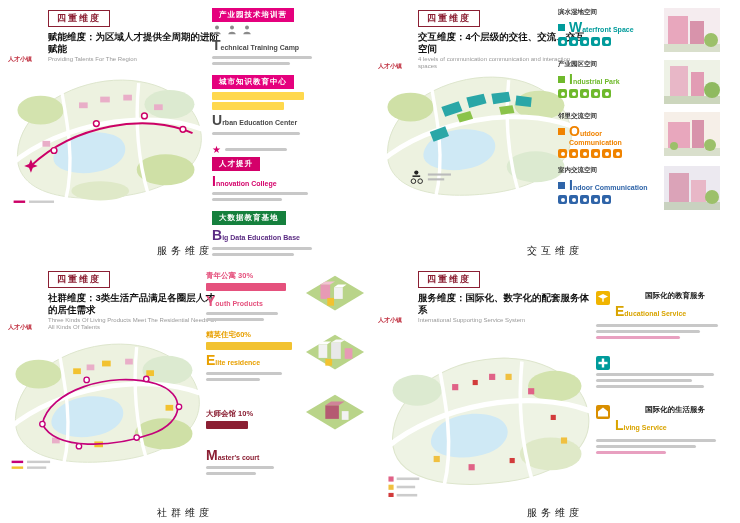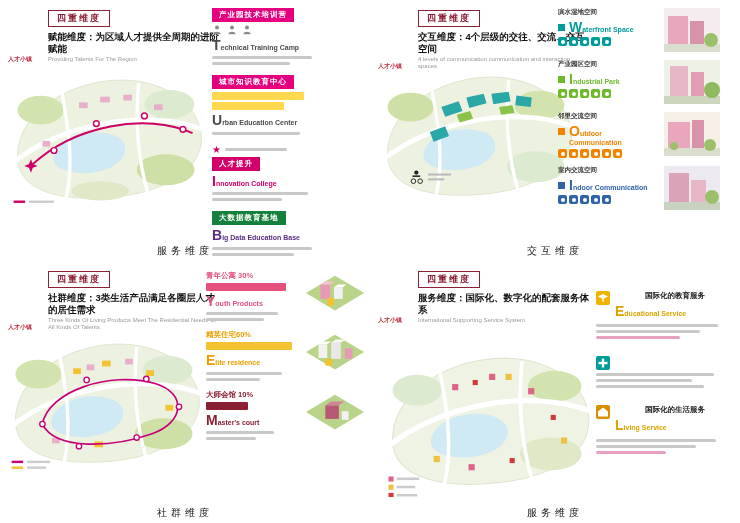--- a/index.html
+++ b/index.html
@@ -33,21 +33,21 @@
 
   
   .banner{color:#fff;font-size:7.5px;font-weight:bold;padding:2px 7px;width:fit-content;letter-spacing:1px;}
   .bg-mag{background:#e5007d;}
   .bg-mag2{background:#d4006a;}
   .bg-pur{background:#15803d;}
   .en{display:block;font-weight:bold;font-size:7px;line-height:1.1;margin:3px 0 2px;}
   .en::first-letter{font-size:14px;}
   .c-dark{color:#4a4a4a;} .c-mag{color:#d4006a;} .c-pur{color:#5b2c83;}
   .c-t{color:#009b9b;} .c-g{color:#6fb92c;} .c-o{color:#f08300;} .c-b{color:#2f64a8;}
-  .c-pk{color:#e5517d;} .c-am{color:#e8a000;} .c-dr{color:#8b1f33;} .c-y{color:#d9a400;}
+  .c-pk{color:#e5517d;} .c-am{color:#e8a000;} .c-dr{color:#8b1f33;margin-top:19px;} .c-y{color:#d9a400;}
   .tl{height:3px;background:#c8c8c8;border-radius:1.5px;margin:3px 0;}
   .tl.pk{background:#e8a0c0;}
   .chip{height:8px;background:#ffd84d;border-radius:1px;margin:2.5px 0;}
 
   
   .p-item{margin-bottom:7px;}
   .figrow{display:flex;gap:5px;margin:3px 0 1px;}
   .person{width:10px;height:10px;fill:#8a8a8a;}
   .starline{display:flex;align-items:center;gap:4px;margin-bottom:2px;}
   .star{color:#d4006a;font-size:10px;line-height:1;}

